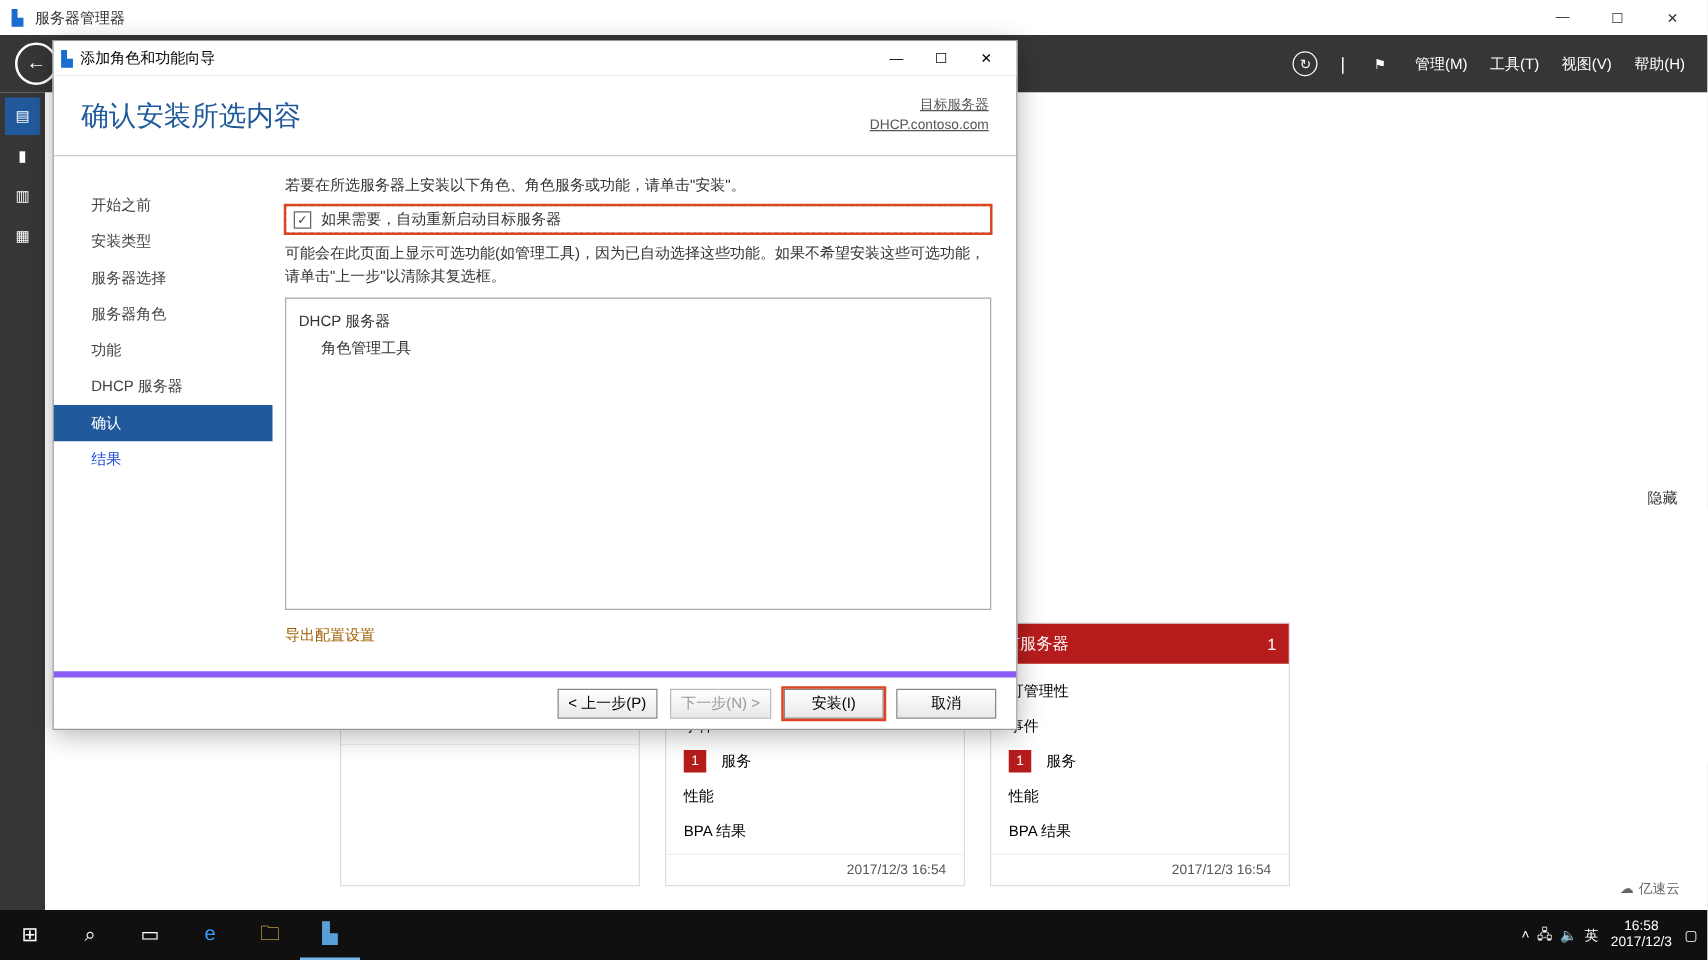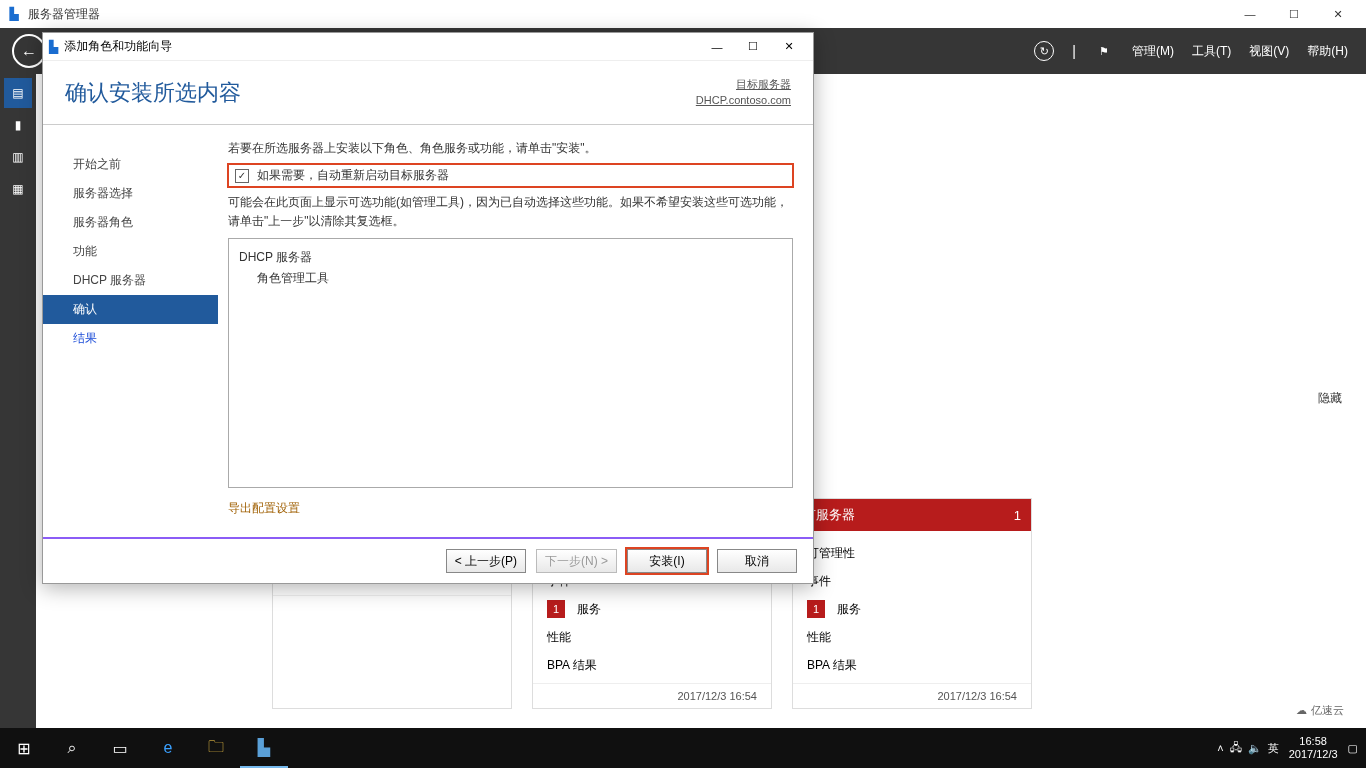--- a/index.html
+++ b/index.html
@@ -52,21 +52,21 @@
   .wiz-nav div.dis { color:#1d4ed8; }
   .wiz-content { flex:1; padding:14px 20px 0 10px; font-size:12px; color:#333; }
   .wiz-content p { line-height:1.6; margin-bottom:6px; }
   .chk-row { display:flex; align-items:center; gap:8px; border:1px dashed #888; padding:2px 6px; margin:4px 0 6px 0; outline:2px solid #d42; outline-offset:-1px; }
   .chk { width:14px; height:14px; border:1px solid #666; display:flex; align-items:center; justify-content:center; font-size:10px; }
   .roles-box { border:1px solid #aaa; height:250px; padding:8px 10px; margin-top:4px; line-height:1.8; }
   .indent1 { padding-left:18px; }
   .indent2 { padding-left:36px; }
   .links { margin-top:10px; }
   .links a { color:#a16207; text-decoration:none; display:block; line-height:1.8; font-size:12px; }
-  .wiz-foot { height:46px; border-top:2px solid #8b5cf6; display:flex; align-items:center; justify-content:flex-end; gap:10px; padding:0 16px; }
+  .wiz-foot { height:46px; border-top:5px solid #8b5cf6; display:flex; align-items:center; justify-content:flex-end; gap:10px; padding:0 16px; }
   .btn { min-width:80px; height:24px; border:1px solid #888; background:linear-gradient(#fff,#e8e8e8); font-size:12px; display:flex; align-items:center; justify-content:center; padding:0 8px; }
   .btn.dis { color:#999; border-color:#bbb; }
   .btn.install { outline:2px solid #d42; }
 
   
   .taskbar { position:absolute; left:0; right:0; bottom:0; height:40px; background:#101010; display:flex; align-items:center; }
   .tb-item { width:48px; height:40px; display:flex; align-items:center; justify-content:center; color:#fff; font-size:16px; }
   .tb-item.active { border-bottom:2px solid #76b9ed; }
   .tb-right { margin-left:auto; display:flex; align-items:center; gap:6px; color:#fff; font-size:11px; padding-right:8px; }
   .clock { text-align:center; line-height:1.2; font-size:11px; padding:0 4px; }
@@ -195,20 +195,21 @@
   <div class="wiz-head">
     <h1>确认安装所选内容</h1>
     <div class="target">
       <div>目标服务器</div>
       <div>DHCP.contoso.com</div>
     </div>
   </div>
   <div class="wiz-body">
     <div class="wiz-nav">
       <div>开始之前</div>
+      <div>安装类型</div>
       <div>服务器选择</div>
       <div>服务器角色</div>
       <div>功能</div>
       <div>DHCP 服务器</div>
       <div class="sel">确认</div>
       <div class="dis">结果</div>
     </div>
     <div class="wiz-content">
       <p>若要在所选服务器上安装以下角色、角色服务或功能，请单击"安装"。</p>
       <div class="chk-row">

